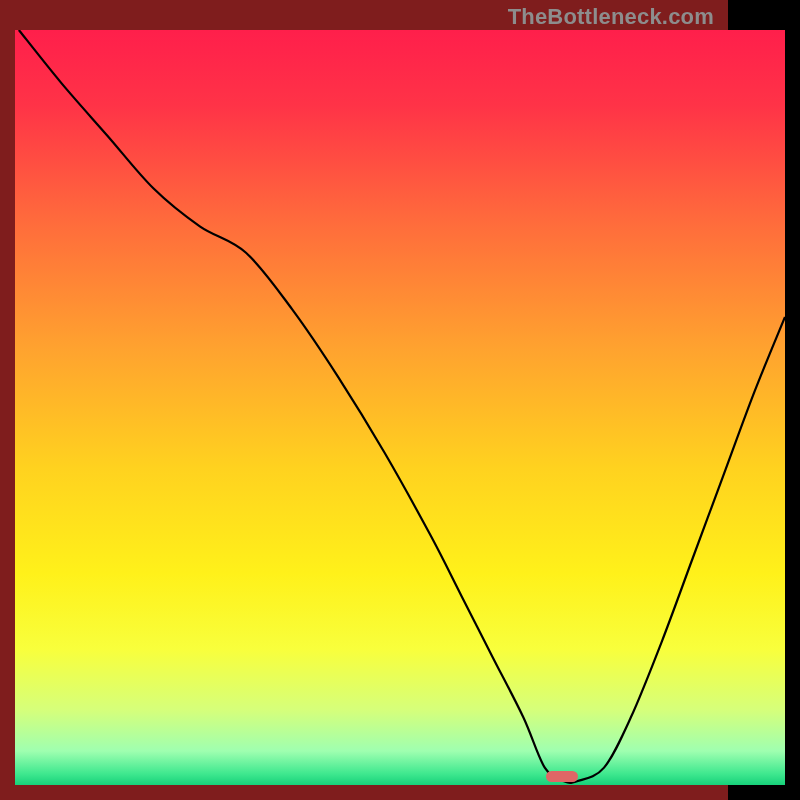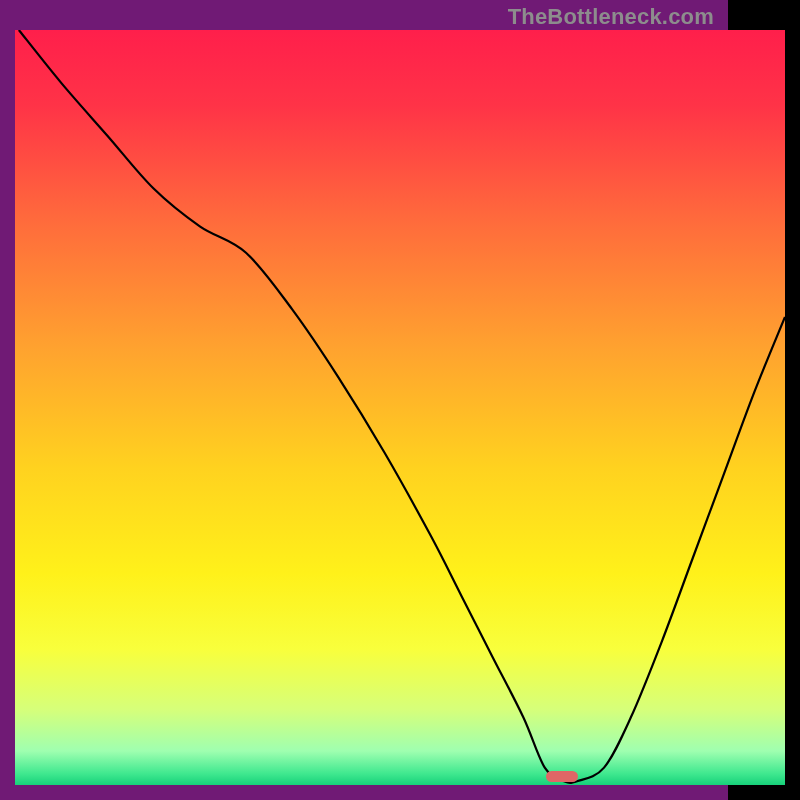--- a/index.html
+++ b/index.html
@@ -9,21 +9,21 @@
     height: 800px;
     background: #000;
     overflow: hidden;
   }
   .frame {
     position: absolute;
     left: 0;
     top: 0;
     width: 728px;
     height: 800px;
-    background: #701a75;
+    background: #7f1d1d;
   }
   .plot {
     position: absolute;
     left: 15px;
     top: 30px;
     width: 770px;
     height: 755px;
     overflow: hidden;
   }
   .gradient {

